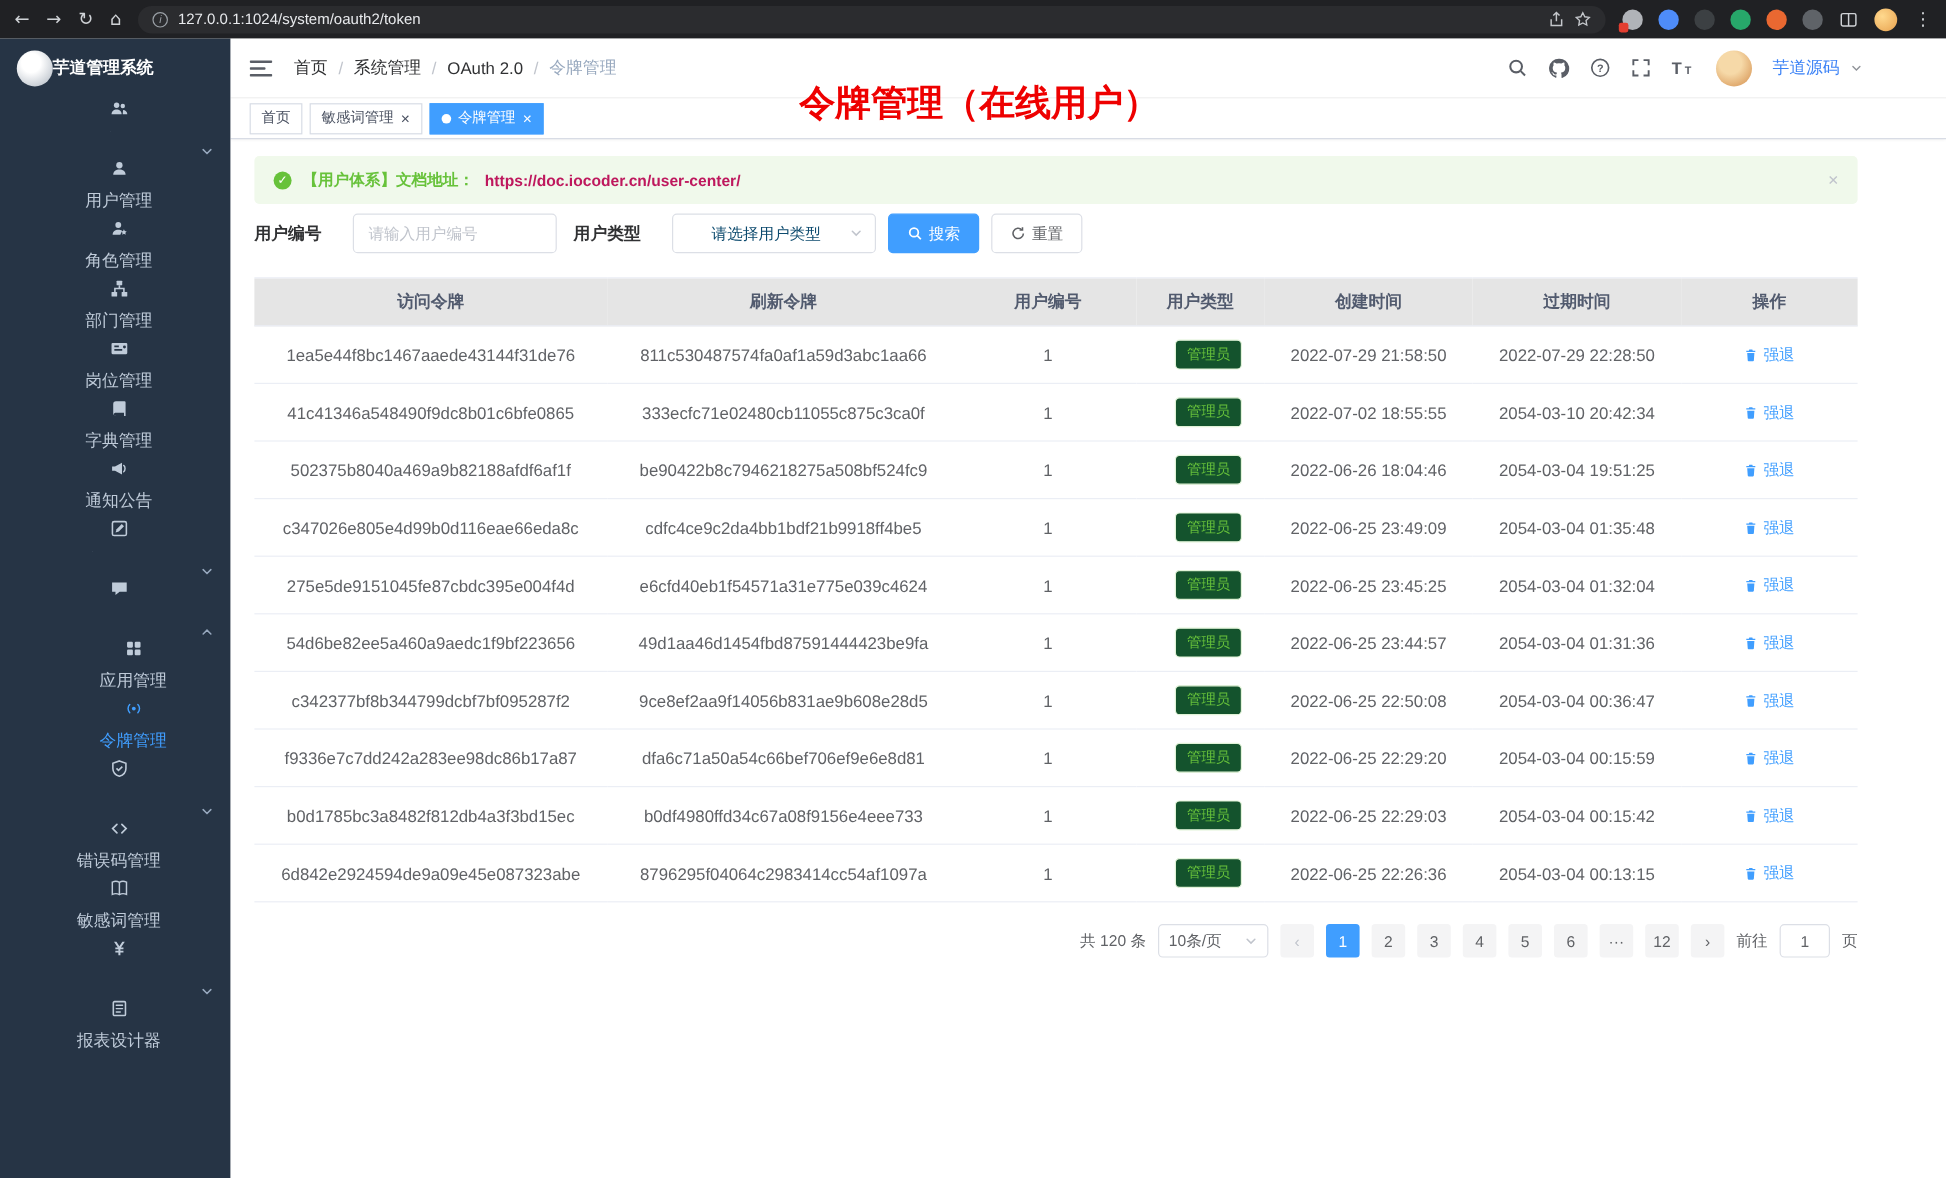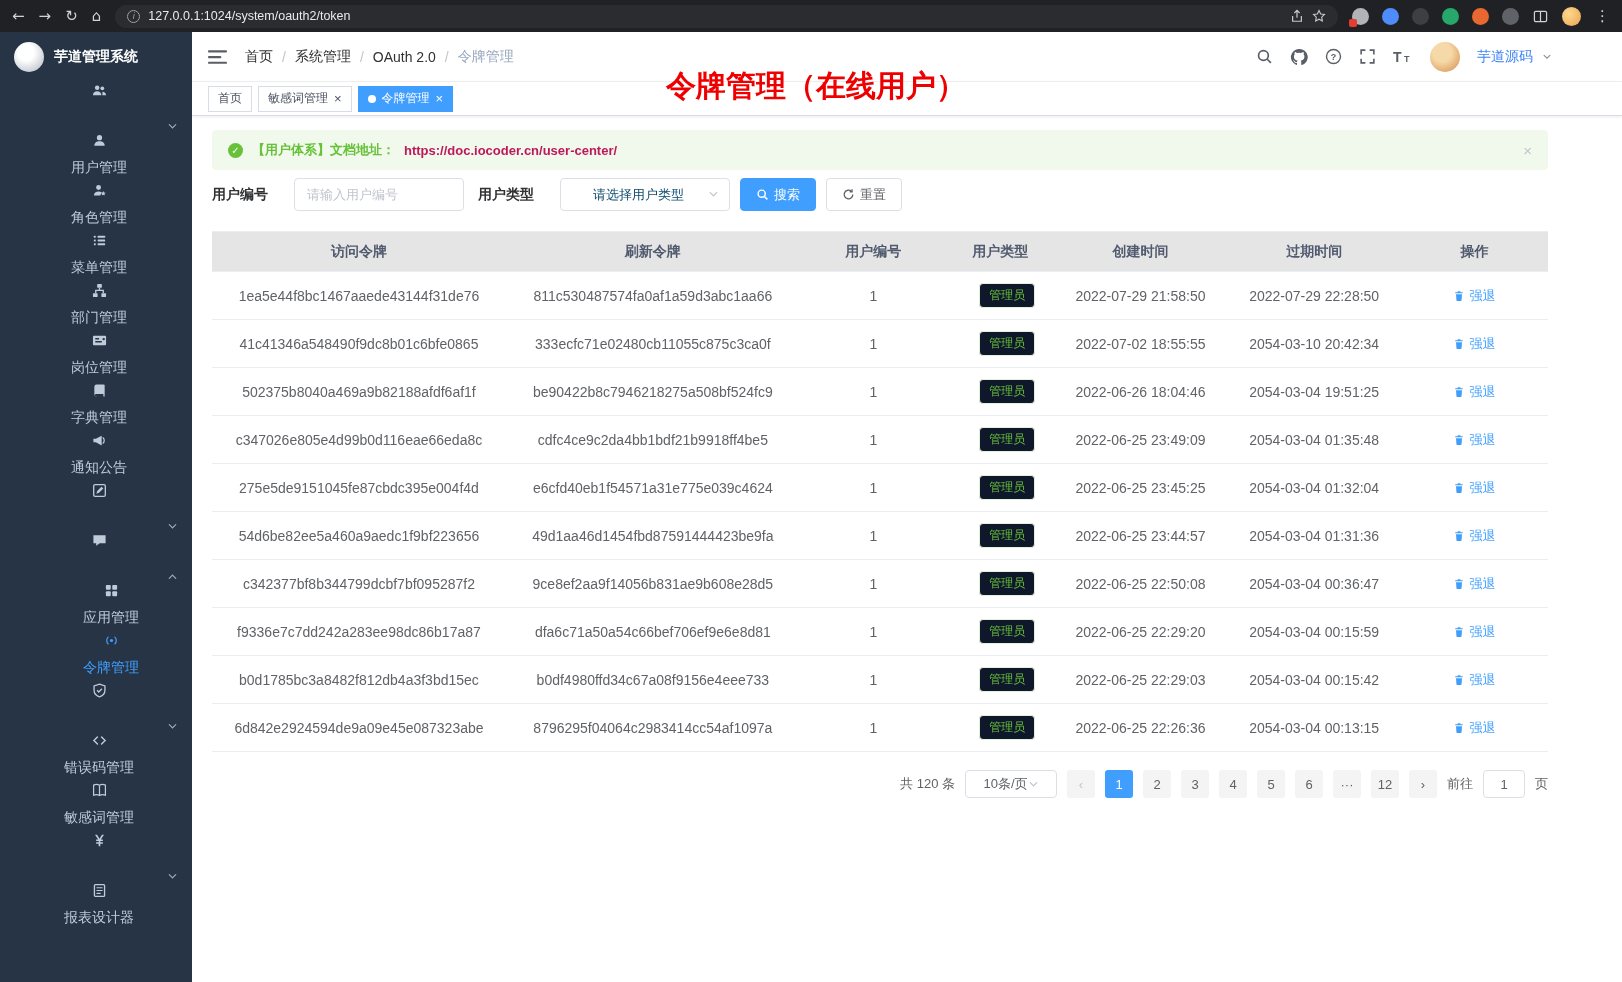--- a/index.html
+++ b/index.html
@@ -23,21 +23,21 @@
     cursor:pointer; position:relative; }
   .ext-dot.badged::after { content:""; position:absolute; left:-3px; bottom:-2px;
     width:8px; height:8px; border-radius:2px; background:#e33e30; }
   .split-ic { display:inline-flex; color:#cfd2d6; cursor:pointer; }
   .profile-circle { width:19px; height:19px; border-radius:50%; cursor:pointer;
     background:radial-gradient(circle at 35% 35%, #ffd98e, #e8a24f); }
 
   
   .sidebar { position:absolute; top:32px; left:0; width:192px; height:950px;
     background:#263445; overflow:hidden; z-index:40; }
-  .logo-row { height:50px; display:flex; align-items:center; padding:0 14px; gap:10px; }
+  .logo-row { height:50px; display:flex; align-items:center; padding:0 14px; }
   .logo-avatar { width:30px; height:30px; border-radius:50%; flex:0 0 auto;
     background:radial-gradient(circle at 40% 35%, #ffffff 30%, #cfd4da 70%, #aeb6bf); }
   .logo-title { color:#fff; font-size:14px; font-weight:bold; white-space:nowrap; }
   .menu-item { height:50px; display:flex; align-items:center; padding:0 14px 0 20px;
     color:#bfcbd9; font-size:14px; gap:11px; cursor:pointer; white-space:nowrap;flex-direction:column; }
   .menu-item.sub { padding-left:44px; }
   .menu-item.active { color:#409eff; }
   .mi-icon { width:16px; height:16px; display:inline-flex; align-items:center;
     justify-content:center; flex:0 0 auto; }
   .mi-label { flex:1; overflow:hidden; }
@@ -99,28 +99,28 @@
   .btn-plain { height:33px; background:#fff; color:#606266; border:1px solid #dcdfe6;
     border-radius:4px; padding:0 15px; font-size:13px; display:inline-flex; align-items:center;
     gap:5px; cursor:pointer; margin-left:10px; font-family:Liberation Mono, monospace; }
 
   table { width:100%; border-collapse:collapse; font-size:14px; color:#606266; table-layout:fixed; }
   thead th { background:#e5e5e5; color:#515a6e; font-weight:bold; height:40px;
     text-align:center; border-top:1px solid #ebeef5; border-bottom:1px solid #ebeef5; }
   tbody td { height:48px; text-align:center; border-bottom:1px solid #ebeef5;
     overflow:hidden; white-space:nowrap; }
   .tag-success { display:inline-block; padding:3px 9px; font-size:12px; color:#67c23a;
-    background:#0f172a; border:1px solid #e1f3d8; border-radius:4px;margin-left:14px; }
+    background:#14532d; border:1px solid #e1f3d8; border-radius:4px;margin-left:14px; }
   .action-link { color:#409eff; font-size:13px; display:inline-flex; align-items:center;
     gap:4px; cursor:pointer; }
 
   .pagination { display:flex; align-items:center; justify-content:flex-end; gap:10px;
     margin-top:18px; font-size:13px; color:#606266; }
   .pg-size { width:92px; height:28px; border:1px solid #dcdfe6; border-radius:4px;
-    padding:0 8px; display:flex; align-items:center; justify-content:center;
+    padding:0 8px; display:flex; align-items:center; justify-content:space-between;
     cursor:pointer; color:#606266; }
   .page-list { display:flex; align-items:center; gap:10px; }
   .page-btn { min-width:28px; height:28px; padding:0 4px; background:#f4f4f5; border-radius:3px;
     display:inline-flex; align-items:center; justify-content:center; font-size:13px;
     color:#606266; cursor:pointer; }
   .page-btn.active { background:#409eff; color:#fff; }
   .page-btn.nav-prev { color:#c0c4cc; }
   .pg-goto-input { width:42px; height:28px; border:1px solid #dcdfe6; border-radius:4px;
     text-align:center; font-size:13px; color:#606266; outline:none;
     font-family:"Liberation Sans", sans-serif; }
@@ -208,34 +208,20 @@
             <path d="M2 13.4c0-2.8 2.2-4.4 5-4.4 1.3 0 2.5.3 3.4 1l-1.6 3.4z"></path>
             <path d="M12 8.6l.8 1.6 1.7.3-1.2 1.2.3 1.7-1.6-.8-1.5.8.3-1.7-1.3-1.2 1.8-.3z"></path>
           </svg>
         </span>
       <span class="mi-label">角色管理</span>
 
     </div>
       <div class="menu-item  ">
       <span class="mi-icon">
           <svg viewBox="0 0 16 16" width="15" height="15" fill="currentColor">
-            <rect x="2" y="3" width="2" height="2" rx=".5"></rect>
-            <rect x="6" y="3" width="8" height="2" rx=".5"></rect>
-            <rect x="2" y="7" width="2" height="2" rx=".5"></rect>
-            <rect x="6" y="7" width="8" height="2" rx=".5"></rect>
-            <rect x="2" y="11" width="2" height="2" rx=".5"></rect>
-            <rect x="6" y="11" width="8" height="2" rx=".5"></rect>
-          </svg>
-        </span>
-      <span class="mi-label">菜单管理</span>
-
-    </div>
-      <div class="menu-item  ">
-      <span class="mi-icon">
-          <svg viewBox="0 0 16 16" width="15" height="15" fill="currentColor">
             <rect x="5.5" y="1" width="5" height="4" rx=".5"></rect>
             <rect x="1" y="11" width="5" height="4" rx=".5"></rect>
             <rect x="10" y="11" width="5" height="4" rx=".5"></rect>
             <path d="M7.3 5h1.4v2.2h4V11h-1.4V8.6H4.7V11H3.3V7.2h4z"></path>
           </svg>
         </span>
       <span class="mi-label">部门管理</span>
 
     </div>
       <div class="menu-item  ">

